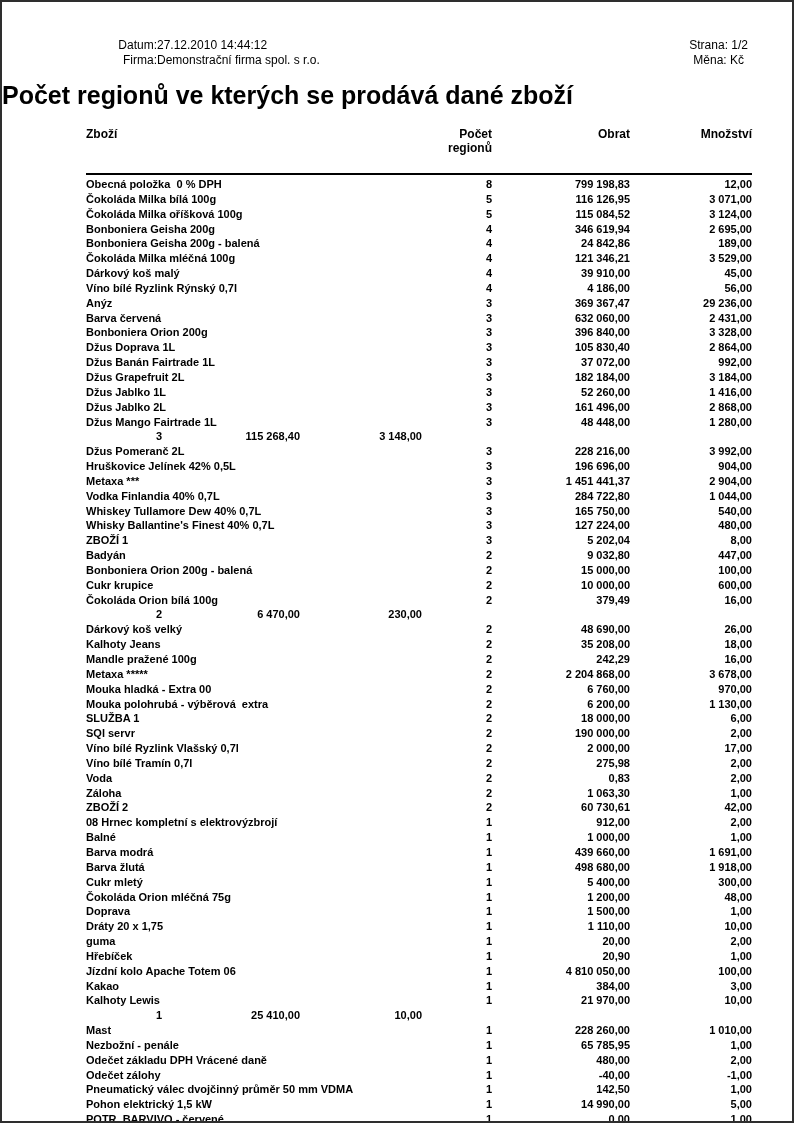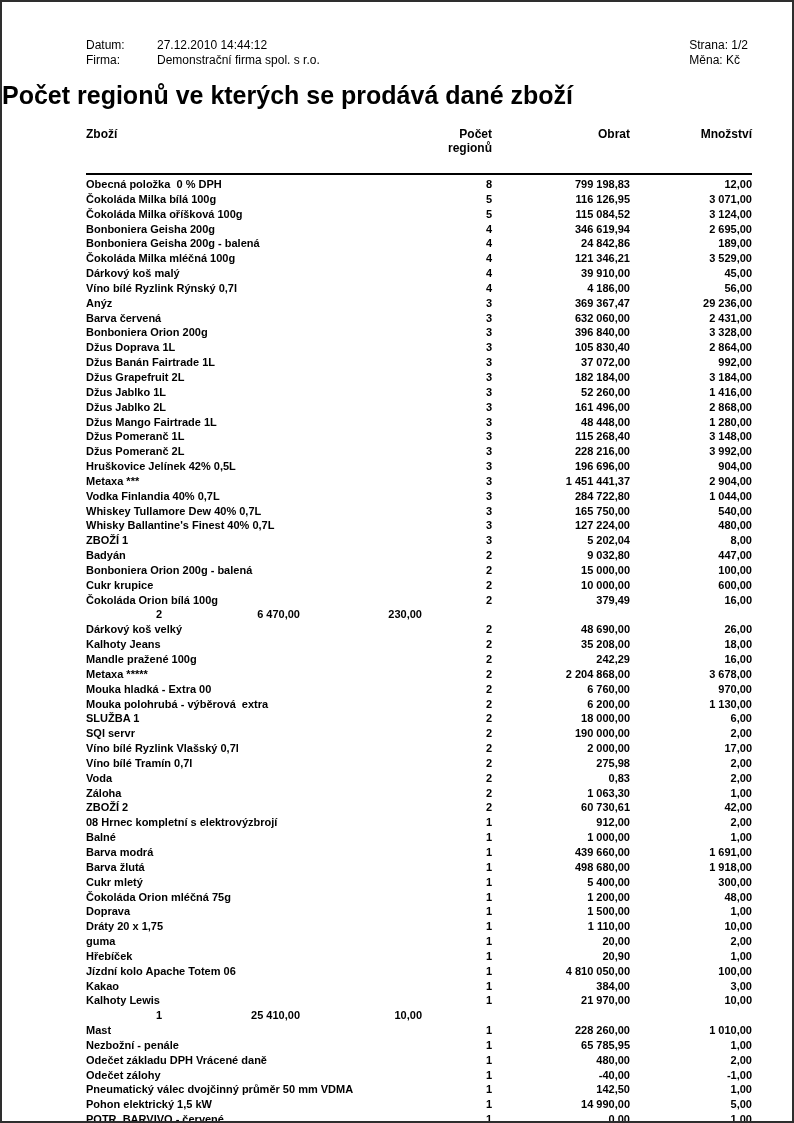--- a/index.html
+++ b/index.html
@@ -11,22 +11,22 @@
     height: 1123px;
     background: #fff;
     border: 2px solid #2e2e2e;
     padding: 36px 44px 0 84px;
     overflow: hidden;
   }
 
   
   .meta { display: flex; justify-content: space-between; font-size: 12px; line-height: 15px; }
   .meta-left .meta-row { display: flex; }
-  .meta-label { width: 71px; }
-  .meta-right { text-align: left; }
+  .meta-label { width: 71px; text-align: right; }
+  .meta-right { text-align: center; }
 
   
   .title {
     font-size: 25px;
     font-weight: bold;
     text-align: left;
     margin: 13px -44px 0 -84px; 
     letter-spacing: 0px;
     white-space: nowrap;
   }
@@ -97,21 +97,21 @@
         <div class="trow"><span class="c-name">Víno bílé Ryzlink Rýnský 0,7l</span><span class="c-count">4</span><span class="c-obrat">4 186,00</span><span class="c-qty">56,00</span></div>
         <div class="trow"><span class="c-name">Anýz</span><span class="c-count">3</span><span class="c-obrat">369 367,47</span><span class="c-qty">29 236,00</span></div>
         <div class="trow"><span class="c-name">Barva červená</span><span class="c-count">3</span><span class="c-obrat">632 060,00</span><span class="c-qty">2 431,00</span></div>
         <div class="trow"><span class="c-name">Bonboniera Orion 200g</span><span class="c-count">3</span><span class="c-obrat">396 840,00</span><span class="c-qty">3 328,00</span></div>
         <div class="trow"><span class="c-name">Džus Doprava 1L</span><span class="c-count">3</span><span class="c-obrat">105 830,40</span><span class="c-qty">2 864,00</span></div>
         <div class="trow"><span class="c-name">Džus Banán Fairtrade 1L</span><span class="c-count">3</span><span class="c-obrat">37 072,00</span><span class="c-qty">992,00</span></div>
         <div class="trow"><span class="c-name">Džus Grapefruit 2L</span><span class="c-count">3</span><span class="c-obrat">182 184,00</span><span class="c-qty">3 184,00</span></div>
         <div class="trow"><span class="c-name">Džus Jablko 1L</span><span class="c-count">3</span><span class="c-obrat">52 260,00</span><span class="c-qty">1 416,00</span></div>
         <div class="trow"><span class="c-name">Džus Jablko 2L</span><span class="c-count">3</span><span class="c-obrat">161 496,00</span><span class="c-qty">2 868,00</span></div>
         <div class="trow"><span class="c-name">Džus Mango Fairtrade 1L</span><span class="c-count">3</span><span class="c-obrat">48 448,00</span><span class="c-qty">1 280,00</span></div>
-        <div class="trow"><span class="c-name">Džus Pomeranč 1L</span><span class="c-count">3</span><span class="c-obrat">115 268,40</span><span class="c-qty">3 148,00</span></div>
+        <div class="trow"><span class="c-count">3</span><span class="c-obrat">115 268,40</span><span class="c-qty">3 148,00</span></div>
         <div class="trow"><span class="c-name">Džus Pomeranč 2L</span><span class="c-count">3</span><span class="c-obrat">228 216,00</span><span class="c-qty">3 992,00</span></div>
         <div class="trow"><span class="c-name">Hruškovice Jelínek 42% 0,5L</span><span class="c-count">3</span><span class="c-obrat">196 696,00</span><span class="c-qty">904,00</span></div>
         <div class="trow"><span class="c-name">Metaxa ***</span><span class="c-count">3</span><span class="c-obrat">1 451 441,37</span><span class="c-qty">2 904,00</span></div>
         <div class="trow"><span class="c-name">Vodka Finlandia 40% 0,7L</span><span class="c-count">3</span><span class="c-obrat">284 722,80</span><span class="c-qty">1 044,00</span></div>
         <div class="trow"><span class="c-name">Whiskey Tullamore Dew 40% 0,7L</span><span class="c-count">3</span><span class="c-obrat">165 750,00</span><span class="c-qty">540,00</span></div>
         <div class="trow"><span class="c-name">Whisky Ballantine's Finest 40% 0,7L</span><span class="c-count">3</span><span class="c-obrat">127 224,00</span><span class="c-qty">480,00</span></div>
         <div class="trow"><span class="c-name">ZBOŽÍ 1</span><span class="c-count">3</span><span class="c-obrat">5 202,04</span><span class="c-qty">8,00</span></div>
         <div class="trow"><span class="c-name">Badyán</span><span class="c-count">2</span><span class="c-obrat">9 032,80</span><span class="c-qty">447,00</span></div>
         <div class="trow"><span class="c-name">Bonboniera Orion 200g - balená</span><span class="c-count">2</span><span class="c-obrat">15 000,00</span><span class="c-qty">100,00</span></div>
         <div class="trow"><span class="c-name">Cukr krupice</span><span class="c-count">2</span><span class="c-obrat">10 000,00</span><span class="c-qty">600,00</span></div>

